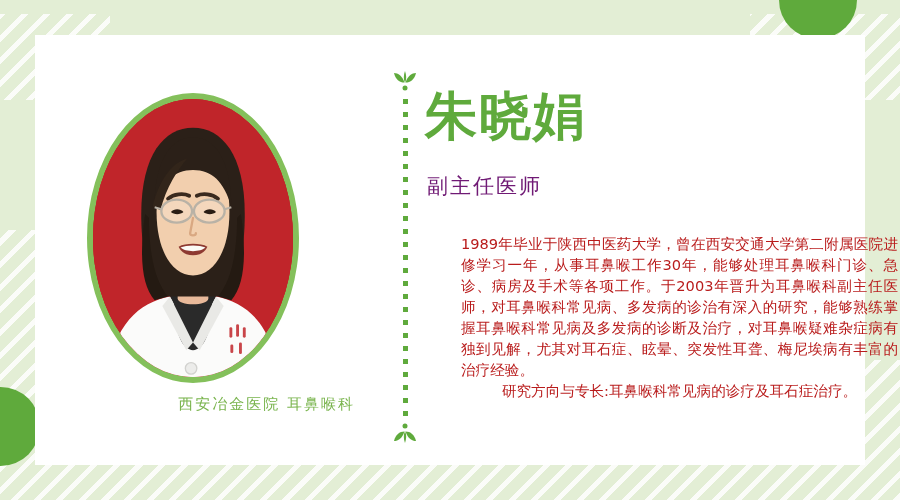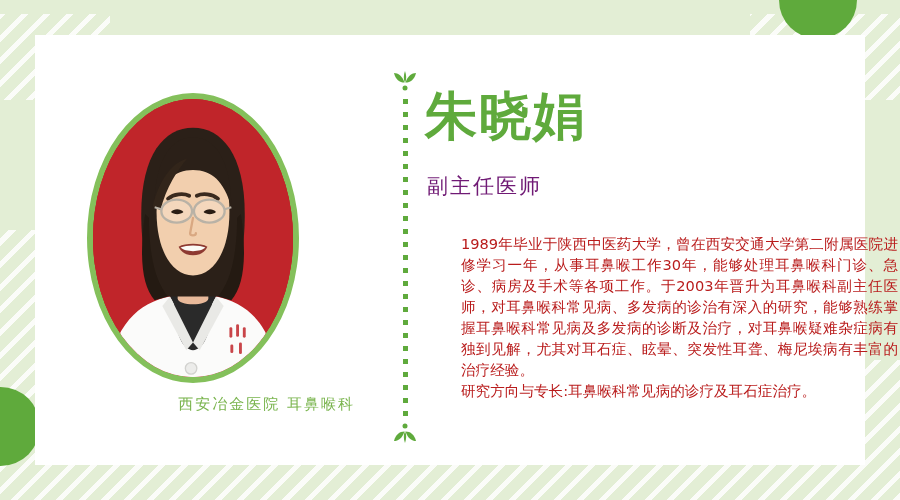--- a/index.html
+++ b/index.html
@@ -202,21 +202,21 @@
     width: 437px;
     font-size: 14.6px;
     line-height: 21px;
     color: #b91c1c;
     text-align: justify;
     text-justify: inter-character;
     font-family: "DejaVu Sans", sans-serif;
     margin-left: 36px;
   }
   .bio p { margin: 0; }
-  .bio p.last { text-align: left; }
+  .bio p.last { text-align: center; }
 </style>
 </head>
 <body>
 
 <div id="card-root">
 
   <div class="stripes"></div>
   <div class="flat-band-top"></div>
   <div class="flat-patch-a"></div>
   <div class="flat-patch-b"></div>

